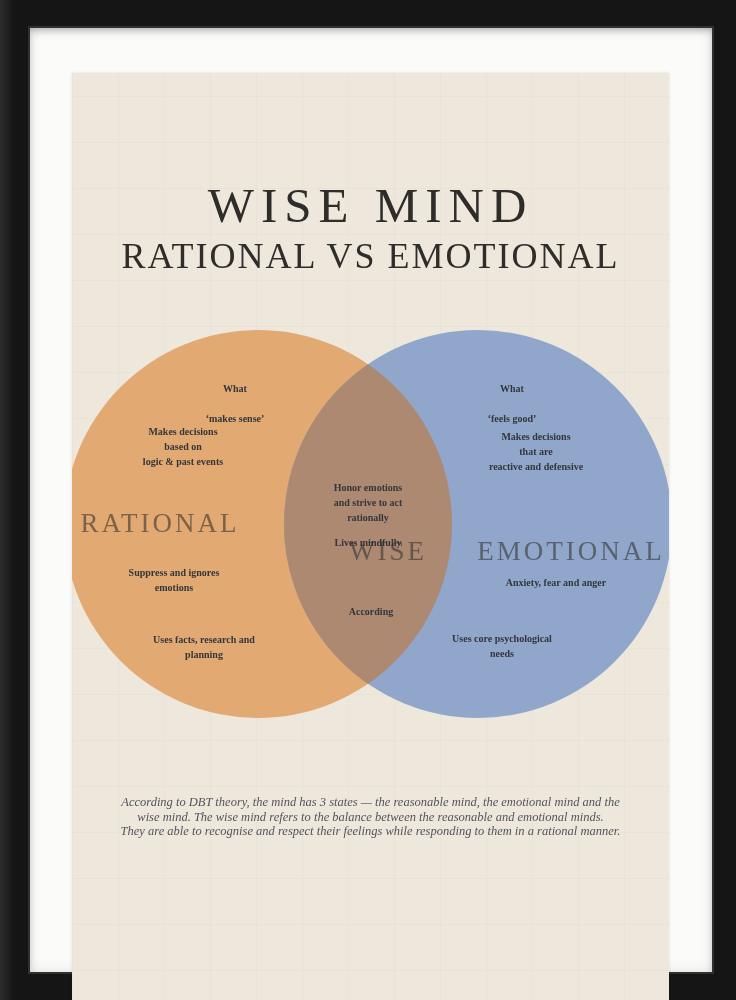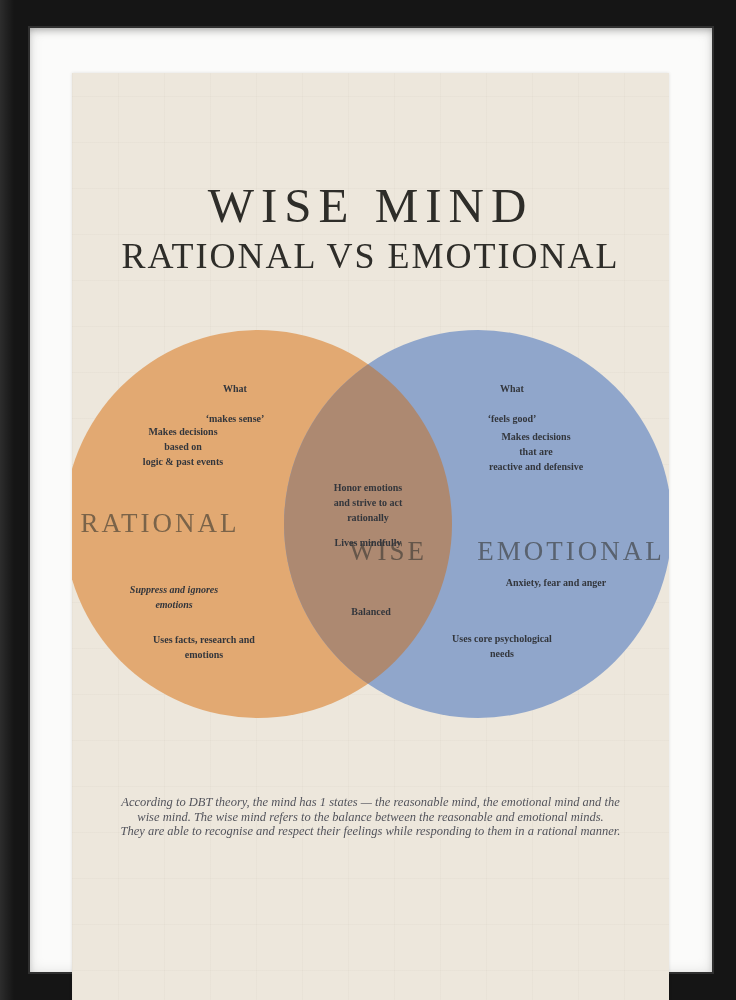--- a/index.html
+++ b/index.html
@@ -96,21 +96,21 @@
 
   
   .t-what-left   { left: 163px; top: 293px; }
   .t-decisions-l { left: 111px; top: 351px; }
   .t-honor       { left: 296px; top: 367px; margin-top: 40px; }
   .t-what-right  { left: 440px; top: 293px; }
   .t-decisions-r { left: 464px; top: 356px; }
   .l-rational    { left: 88px;  top: 437px; }
   .l-wise        { left: 316px; top: 437px; margin-top: 28px; }
   .l-emotional   { left: 499px; top: 437px; margin-top: 28px; }
-  .t-suppress    { left: 102px; top: 509px; font-style: italic; }
+  .t-suppress    { left: 102px; top: 492px; }
   .t-lives       { left: 296px; top: 462px; }
   .t-balanced    { left: 299px; top: 531px; }
   .t-anxiety     { left: 484px; top: 502px; }
   .t-facts       { left: 132px; top: 559px; }
   .t-core        { left: 430px; top: 558px; }
 </style>
 </head>
 <body>
 
 <div class="scene">
@@ -141,39 +141,39 @@
       <span>What</span><br>
       <span class="quote">‘makes sense’</span>
     </div>
     <div class="note t-decisions-l">Makes decisions
 based on
 logic &amp; past events</div>
     <div class="zone-label rational l-rational">RATIONAL</div>
     <div class="note t-suppress">Suppress and ignores
 emotions</div>
     <div class="note t-facts">Uses facts, research and
-emotions</div>
+planning</div>
 
     <div class="note t-honor">Honor emotions
 and strive to act
 rationally</div>
     <div class="zone-label wise l-wise">WISE</div>
     <div class="note t-lives">Lives mindfully</div>
-    <div class="note t-balanced">Balanced</div>
+    <div class="note t-balanced">According</div>
 
     <div class="note t-what-right">
       <span>What</span><br>
       <span class="quote">‘feels good’</span>
     </div>
     <div class="note t-decisions-r">Makes decisions
 that are
 reactive and defensive</div>
     <div class="zone-label emotional l-emotional">EMOTIONAL</div>
     <div class="note t-core">Uses core psychological
 needs</div>
     <div class="note t-anxiety">Anxiety, fear and anger</div>
 
-    <div class="footer-note">According to DBT theory, the mind has 1 states — the reasonable mind, the emotional mind and the
+    <div class="footer-note">According to DBT theory, the mind has 3 states — the reasonable mind, the emotional mind and the
 wise mind. The wise mind refers to the balance between the reasonable and emotional minds.
 They are able to recognise and respect their feelings while responding to them in a rational manner.</div>
 
   </div>
 </div>
 
 </body></html>

